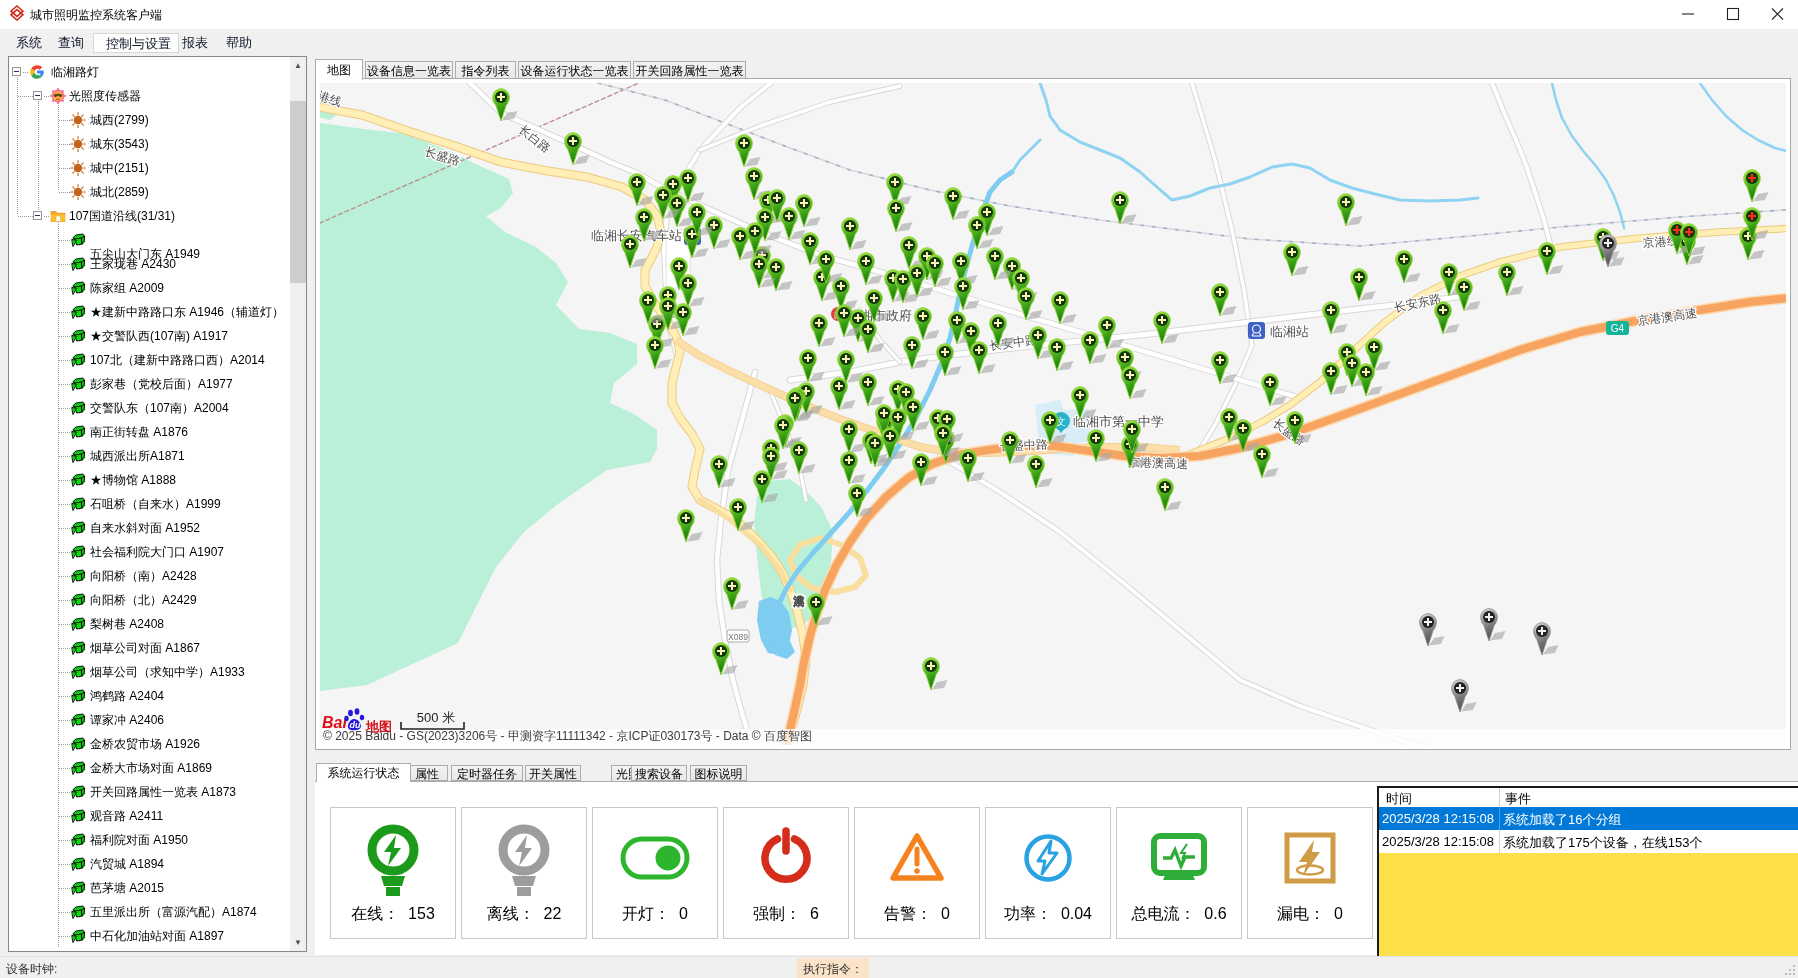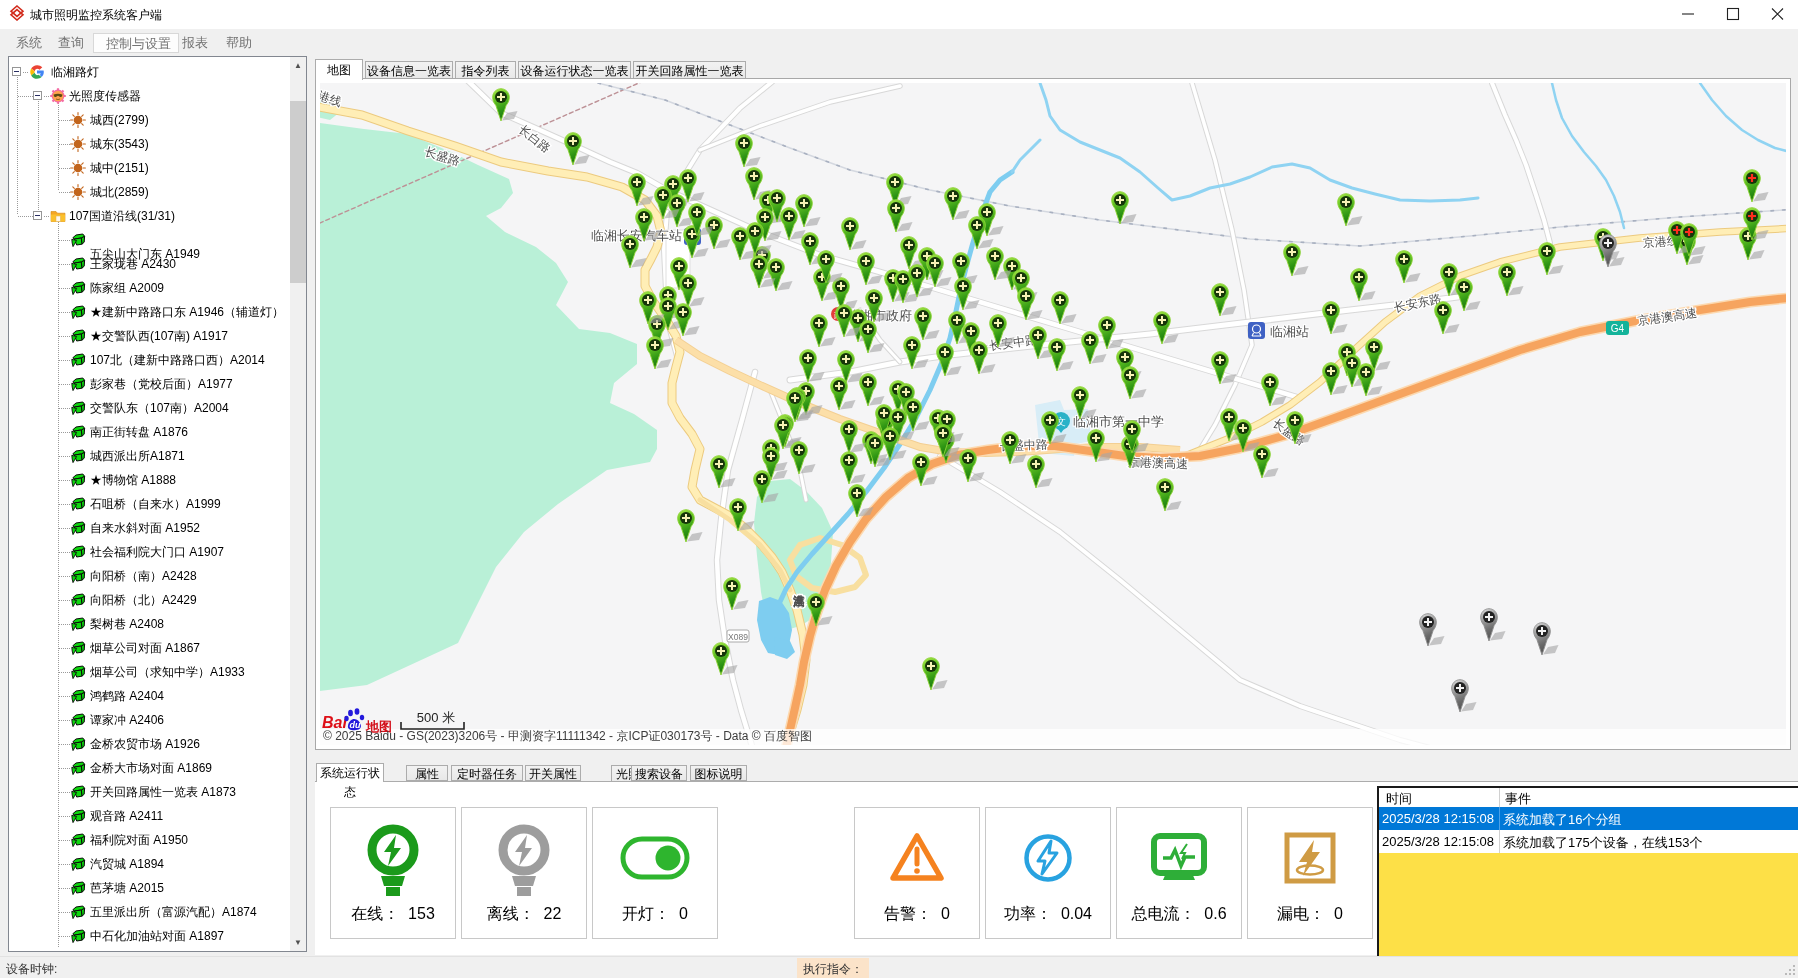--- a/index.html
+++ b/index.html
@@ -1,20 +1,20 @@
 <!DOCTYPE html>
 <html><head><meta charset="utf-8"><style>
 *{margin:0;padding:0;box-sizing:border-box;}
 html,body{width:1798px;height:978px;overflow:hidden;}
 body{font-family:"Liberation Sans",sans-serif;background:#f0f0f0;position:relative;}
 .abs{position:absolute;}
 .titlebar{left:0;top:0;width:1798px;height:29px;background:#fff;}
 .title-text{left:30px;top:7px;font-size:12px;color:#000;}
 .menubar{left:0;top:29px;width:1798px;height:26px;background:#f0f0f0;}
-.menu-item{top:33px;height:20px;line-height:20px;font-size:13px;color:#737373;padding:0 7px;}
+.menu-item{top:33px;height:20px;line-height:20px;font-size:13px;color:#0f172a;padding:0 7px;}
 .tree{left:8px;top:56px;width:299px;height:896px;background:#fff;border:1px solid #828790;}
 .trow{position:absolute;height:24px;line-height:24px;font-size:12px;color:#000;white-space:nowrap;}
 .ticon{position:absolute;width:16px;height:16px;}
 .dotv{position:absolute;width:1px;background-image:repeating-linear-gradient(to bottom,#9a9a9a 0 1px,transparent 1px 2px);}
 .doth{position:absolute;height:1px;background-image:repeating-linear-gradient(to right,#9a9a9a 0 1px,transparent 1px 2px);}
 .expbox{position:absolute;width:9px;height:9px;border:1px solid #969696;background:#fff;}
 .expbox:after{content:"";position:absolute;left:1px;top:3px;width:5px;height:1px;background:#282d62;}
 .sbar{position:absolute;background:#f0f0f0;}
 .sthumb{position:absolute;background:#cdcdcd;}
 .sarrow{position:absolute;width:16px;height:17px;background:#f0f0f0;color:#505050;font-size:8px;text-align:center;line-height:17px;}
@@ -619,21 +619,21 @@
     <text x="27.5" y="23" font-size="9" font-weight="bold" fill="#fff" font-style="italic">du</text>
   </svg>
   <div class="abs" style="left:44px;top:13px;font-size:13px;font-weight:bold;color:#d3101b">地图</div>
   <div class="abs" style="left:84px;top:4px;width:60px;text-align:center;font-size:13px;color:#222">500 米</div>
   <svg class="abs" style="left:78px;top:16px" width="90" height="10">
       <path d="M1,1 L1,8 L64,8 L64,1" stroke="#222" stroke-width="1.6" fill="none"></path>
     </svg>
 </div>
 <div class="abs" style="left:323px;top:728px;font-size:12px;color:#3c3c3c">© 2025 Baidu - GS(2023)3206号 - 甲测资字11111342 - 京ICP证030173号 - Data © 百度智图</div>
 
-<div class="abs tab active" style="left:316px;top:763px;width:68px;height:19px;line-height:19px;z-index:3">系统运行状态</div>
+<div class="abs tab active" style="left:316px;top:763px;width:95px;height:19px;line-height:19px;z-index:3">系统运行状态</div>
 <div class="abs tab" style="left:406px;top:765px;width:42px;height:16px;line-height:16px">属性</div>
 <div class="abs tab" style="left:451px;top:765px;width:72px;height:16px;line-height:16px">定时器任务</div>
 <div class="abs tab" style="left:525px;top:765px;width:56px;height:16px;line-height:16px">开关属性</div>
 <div class="abs tab" style="left:611px;top:765px;width:46px;height:24px;line-height:16px">光照度</div>
 <div class="abs tab" style="left:631px;top:765px;width:56px;height:16px;line-height:16px">搜索设备</div>
 <div class="abs tab" style="left:690px;top:765px;width:57px;height:16px;line-height:16px">图标说明</div>
 <div class="abs bpanel" style="border-top:1px solid #acacac"></div>
 <div class="abs" style="left:315px;top:781px;width:1483px;height:174px">
     <div class="card" style="left:15px;color:#1b9a1b">
 <svg style="position:absolute;left:50%;top:50px;transform:translate(-50%,-50%)" width="110" height="110" viewBox="-55 -55 110 110">
@@ -651,20 +651,28 @@
       </svg>
 <div class="cardlabel">离线：&nbsp;&nbsp;22</div>
     </div>
     <div class="card" style="left:277px;color:#2eb52e">
 <svg style="position:absolute;left:50%;top:50px;transform:translate(-50%,-50%)" width="110" height="110" viewBox="-55 -55 110 110">
         <g transform="translate(0,0)">
           <use href="#icoToggle"></use>
         </g>
       </svg>
 <div class="cardlabel">开灯：&nbsp;&nbsp;0</div>
+    </div>
+    <div class="card" style="left:408px;color:#d42d1a">
+<svg style="position:absolute;left:50%;top:50px;transform:translate(-50%,-50%)" width="110" height="110" viewBox="-55 -55 110 110">
+        <g transform="translate(0,0)">
+          <use href="#icoPower"></use>
+        </g>
+      </svg>
+<div class="cardlabel">强制：&nbsp;&nbsp;6</div>
     </div>
     <div class="card" style="left:539px;color:#f5821f">
 <svg style="position:absolute;left:50%;top:50px;transform:translate(-50%,-50%)" width="110" height="110" viewBox="-55 -55 110 110">
         <g transform="translate(0,0)">
           <use href="#icoWarn"></use>
         </g>
       </svg>
 <div class="cardlabel">告警：&nbsp;&nbsp;0</div>
     </div>
     <div class="card" style="left:670px;color:#28a2e0">

